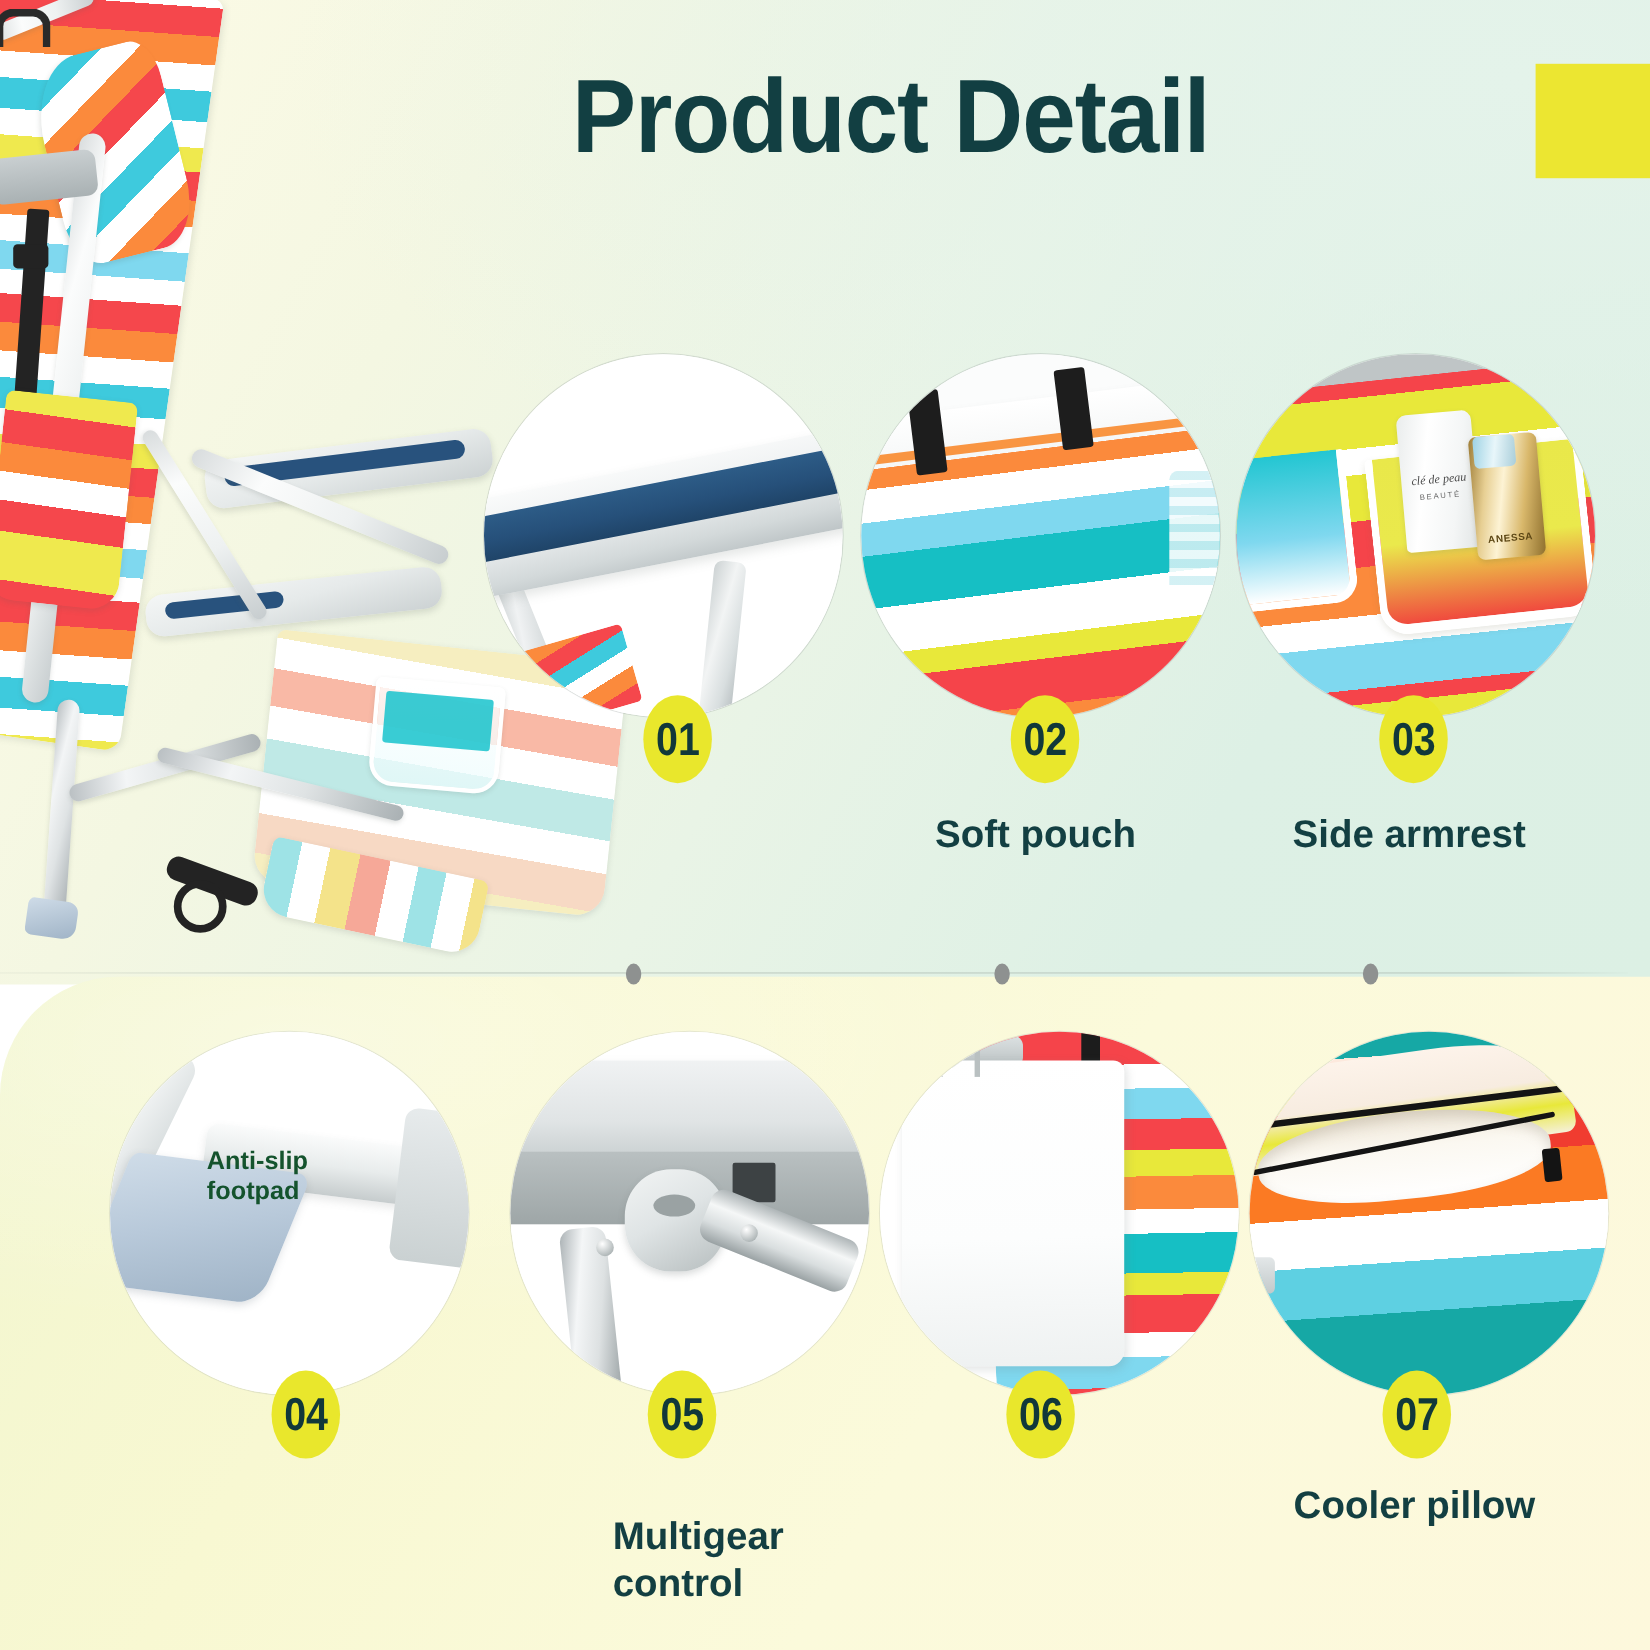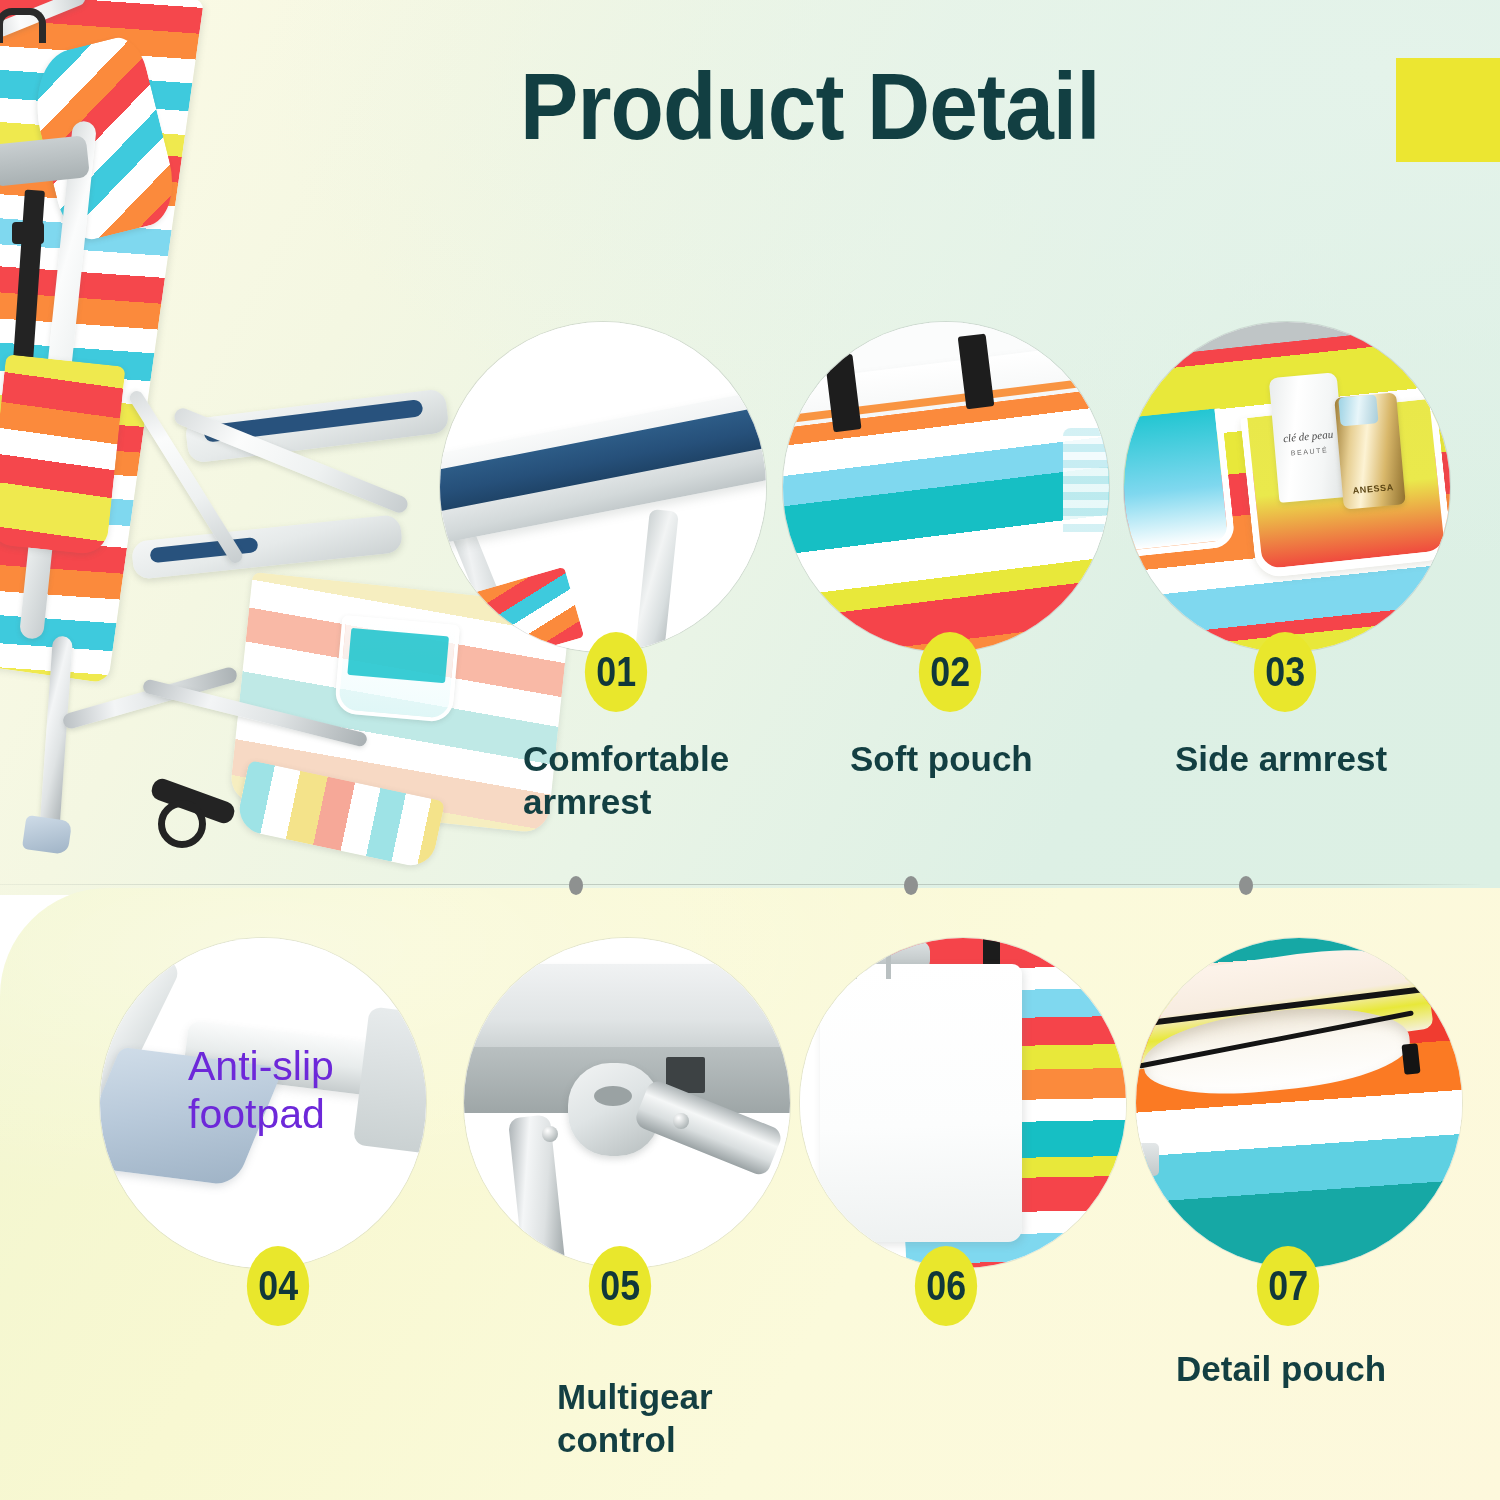--- a/index.html
+++ b/index.html
@@ -76,22 +76,22 @@
   }
   .badge span{transform:scaleX(1.04);display:block;}
 
   
   .cap{
     position:absolute;color:#133f42;font-weight:bold;
     font-size:35px;line-height:1.22;
     z-index:11;white-space:pre-line;
   }
   .cap-inline{
-    position:absolute;color:#6d28d9;font-weight:normal;
-    font-size:41px;line-height:1.18;z-index:13;white-space:pre-line;
+    position:absolute;color:#14532d;font-weight:bold;
+    font-size:23px;line-height:1.18;z-index:13;white-space:pre-line;
   }
 
   
 
   
   .stripes{
     position:absolute;inset:0;
     background:repeating-linear-gradient(
       180deg,
       #fb8a3c 0px,   #fb8a3c 26px,
@@ -584,22 +584,20 @@
       <div class="c1-pad"></div>
     </div>
     <div class="c1-leg"></div>
     <div class="c1-strip">
       <div class="stripes"></div>
     </div>
   </div>
   <div class="badge" style="left:578px;top:632px;">
     <span>01</span>
   </div>
-  <div class="cap" style="left:523px;top:738px;width:320px;">Comfortable
-armrest</div>
 
   <div class="circ" style="left:783px;top:322px;width:326px;height:330px;">
     <div class="c2-top"></div>
     <div class="c2-pill"></div>
     <div class="c2-edge"></div>
     <div class="c2-fab">
       <div class="stripes"></div>
     </div>
     <div class="c2-side"></div>
     <div class="c2-strapA"></div>
@@ -684,15 +682,15 @@
     <div class="c7-lid"></div>
     <div class="c7-open"></div>
     <div class="c7-zip"></div>
     <div class="c7-zip2"></div>
     <div class="c7-pull"></div>
     <div class="c7-clip"></div>
   </div>
   <div class="badge" style="left:1250px;top:1246px;">
     <span>07</span>
   </div>
-  <div class="cap" style="left:1176px;top:1348px;width:320px;">Detail pouch</div>
+  <div class="cap" style="left:1176px;top:1348px;width:320px;">Cooler pillow</div>
 
 </div>
 
 </body></html>

